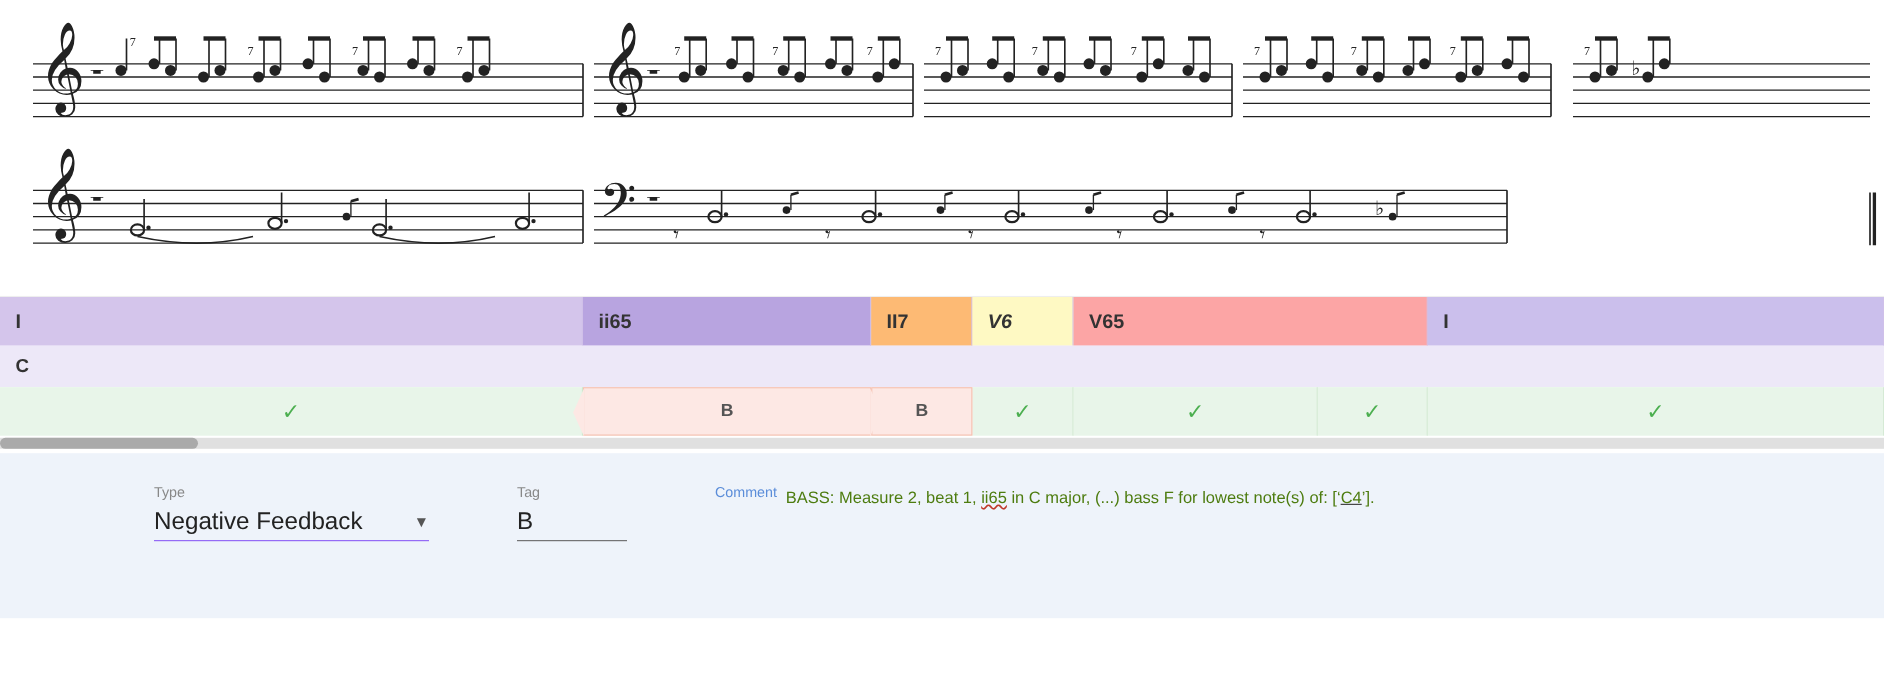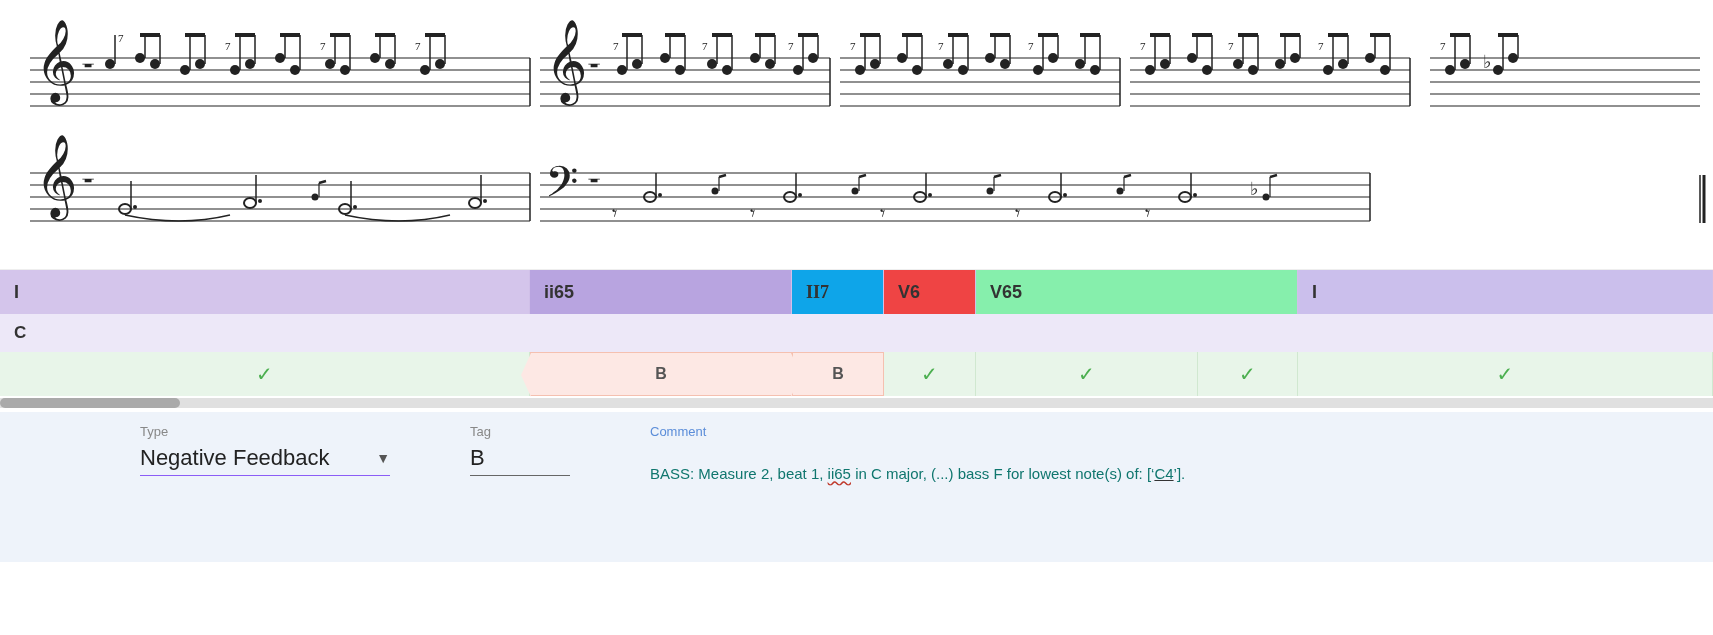--- a/index.html
+++ b/index.html
@@ -111,21 +111,21 @@
       width: 180px;
       height: 10px;
       background: #aaa;
       border-radius: 5px;
     }
 
     
     .bottom-panel {
       background: #eef3fa;
       width: 100%;
-      padding: 12px 30px 20px 140px;
+      padding: 28px 30px 20px 140px;
       display: flex;
       gap: 80px;
       align-items: flex-start;
       min-height: 150px;
       margin-top: 4px;
     }
 
     .field-group {
       display: flex;
       flex-direction: column;
@@ -159,36 +159,35 @@
       font-size: 22px;
       font-weight: normal;
       color: #222;
       border-bottom: 1px solid #666;
       padding-bottom: 4px;
       min-width: 100px;
     }
 
     .comment-group {
       display: flex;
-      flex-direction: column;
+      flex-direction: row;
       gap: 8px;
       max-width: 800px;
     }
 
     .comment-label {
       font-size: 13px;
       color: #5b8dd9;
       font-weight: 500;
     }
 
     .comment-text {
       font-size: 15px;
-      color: #0f766e;
+      color: #4d7c0f;
       line-height: 1.7;
-      margin-top: 14px;
     }
 
     .underline-red {
       text-decoration: underline;
       text-decoration-color: #c0392b;
       text-decoration-style: wavy;
     }
 
     .underline-single {
       text-decoration: underline;
@@ -538,27 +537,27 @@
 
 <div class="annotation-area">
 
   <div class="chord-row" style="display:flex; width:100%;">
     <div class="chord-cell" style="flex: 0 0 530px; background:#d4c5eb;">
       <span>I</span>
     </div>
     <div class="chord-cell" style="flex: 0 0 262px; background:#b8a4e0;">
       <span>ii65</span>
     </div>
-    <div class="chord-cell" style="flex: 0 0 92px; background:#0ea5e9;font-family:Liberation Serif, serif;">
+    <div class="chord-cell" style="flex: 0 0 92px; background:#fdba74;">
       <span>II7</span>
     </div>
-    <div class="chord-cell" style="flex: 0 0 92px; background:#ef4444;">
+    <div class="chord-cell" style="flex: 0 0 92px; background:#fef9c3;font-style:italic;">
       <span>V6</span>
     </div>
-    <div class="chord-cell" style="flex: 0 0 322px; background:#86efac;">
+    <div class="chord-cell" style="flex: 0 0 322px; background:#fca5a5;">
       <span>V65</span>
     </div>
     <div class="chord-cell" style="flex: 1; background:#cbbfec;">
       <span>I</span>
     </div>
   </div>
 
   <div class="key-row">
     <div class="key-cell" style="flex:1;">
       <span>C</span>

